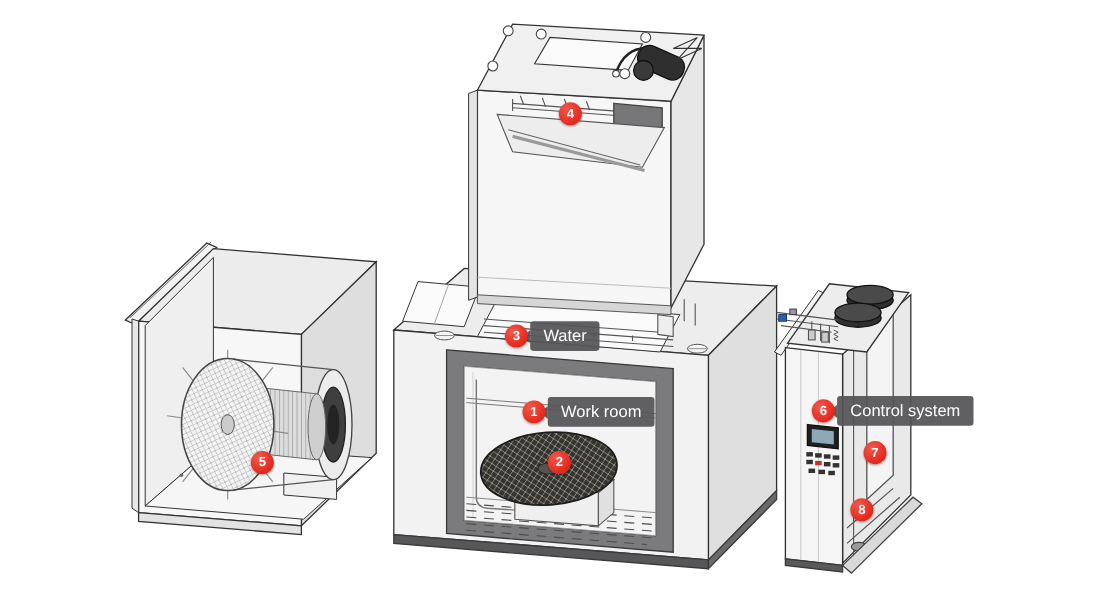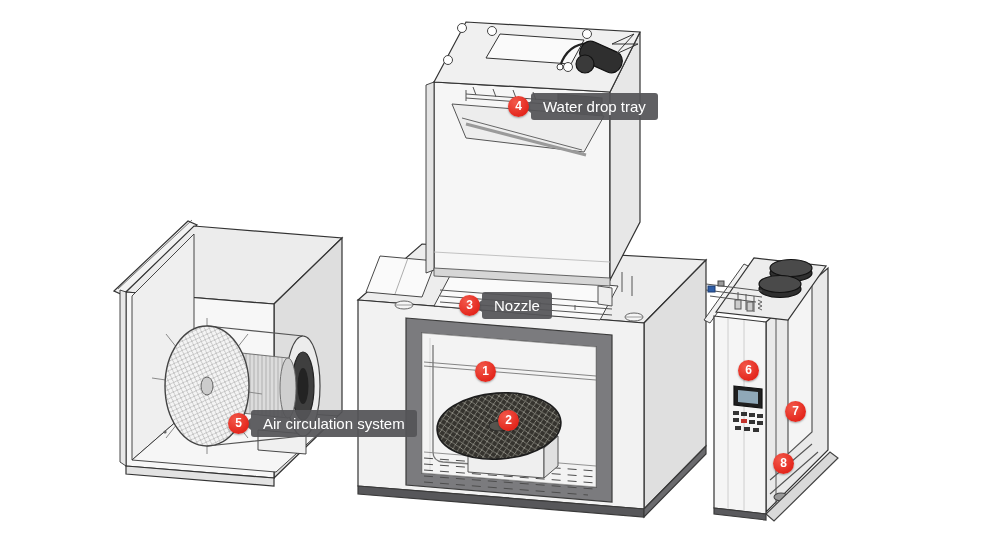--- a/index.html
+++ b/index.html
@@ -250,38 +250,38 @@
         <rect x="753" y="428" width="6" height="4" fill="#333"></rect>
       </g>
     </g>
 
     <polygon points="714,508 766,514 766,520 714,514" fill="#5a5a5d" stroke="#3a3a3a"></polygon>
   </g>
 </svg>
 
   <div class="callout co1">
     <span class="badge">1</span>
+    <span class="tag">Work room</span>
   </div>
   <div class="callout co2">
     <span class="badge">2</span>
   </div>
   <div class="callout co3">
     <span class="badge">3</span>
-    <span class="tag">Nozzle</span>
+    <span class="tag">Water</span>
   </div>
   <div class="callout co4">
     <span class="badge">4</span>
-    <span class="tag">Water drop tray</span>
   </div>
   <div class="callout co5">
     <span class="badge">5</span>
-    <span class="tag">Air circulation system</span>
   </div>
   <div class="callout co6">
     <span class="badge">6</span>
+    <span class="tag">Control system</span>
   </div>
   <div class="callout co7">
     <span class="badge">7</span>
   </div>
   <div class="callout co8">
     <span class="badge">8</span>
   </div>
 
 </div>
 

